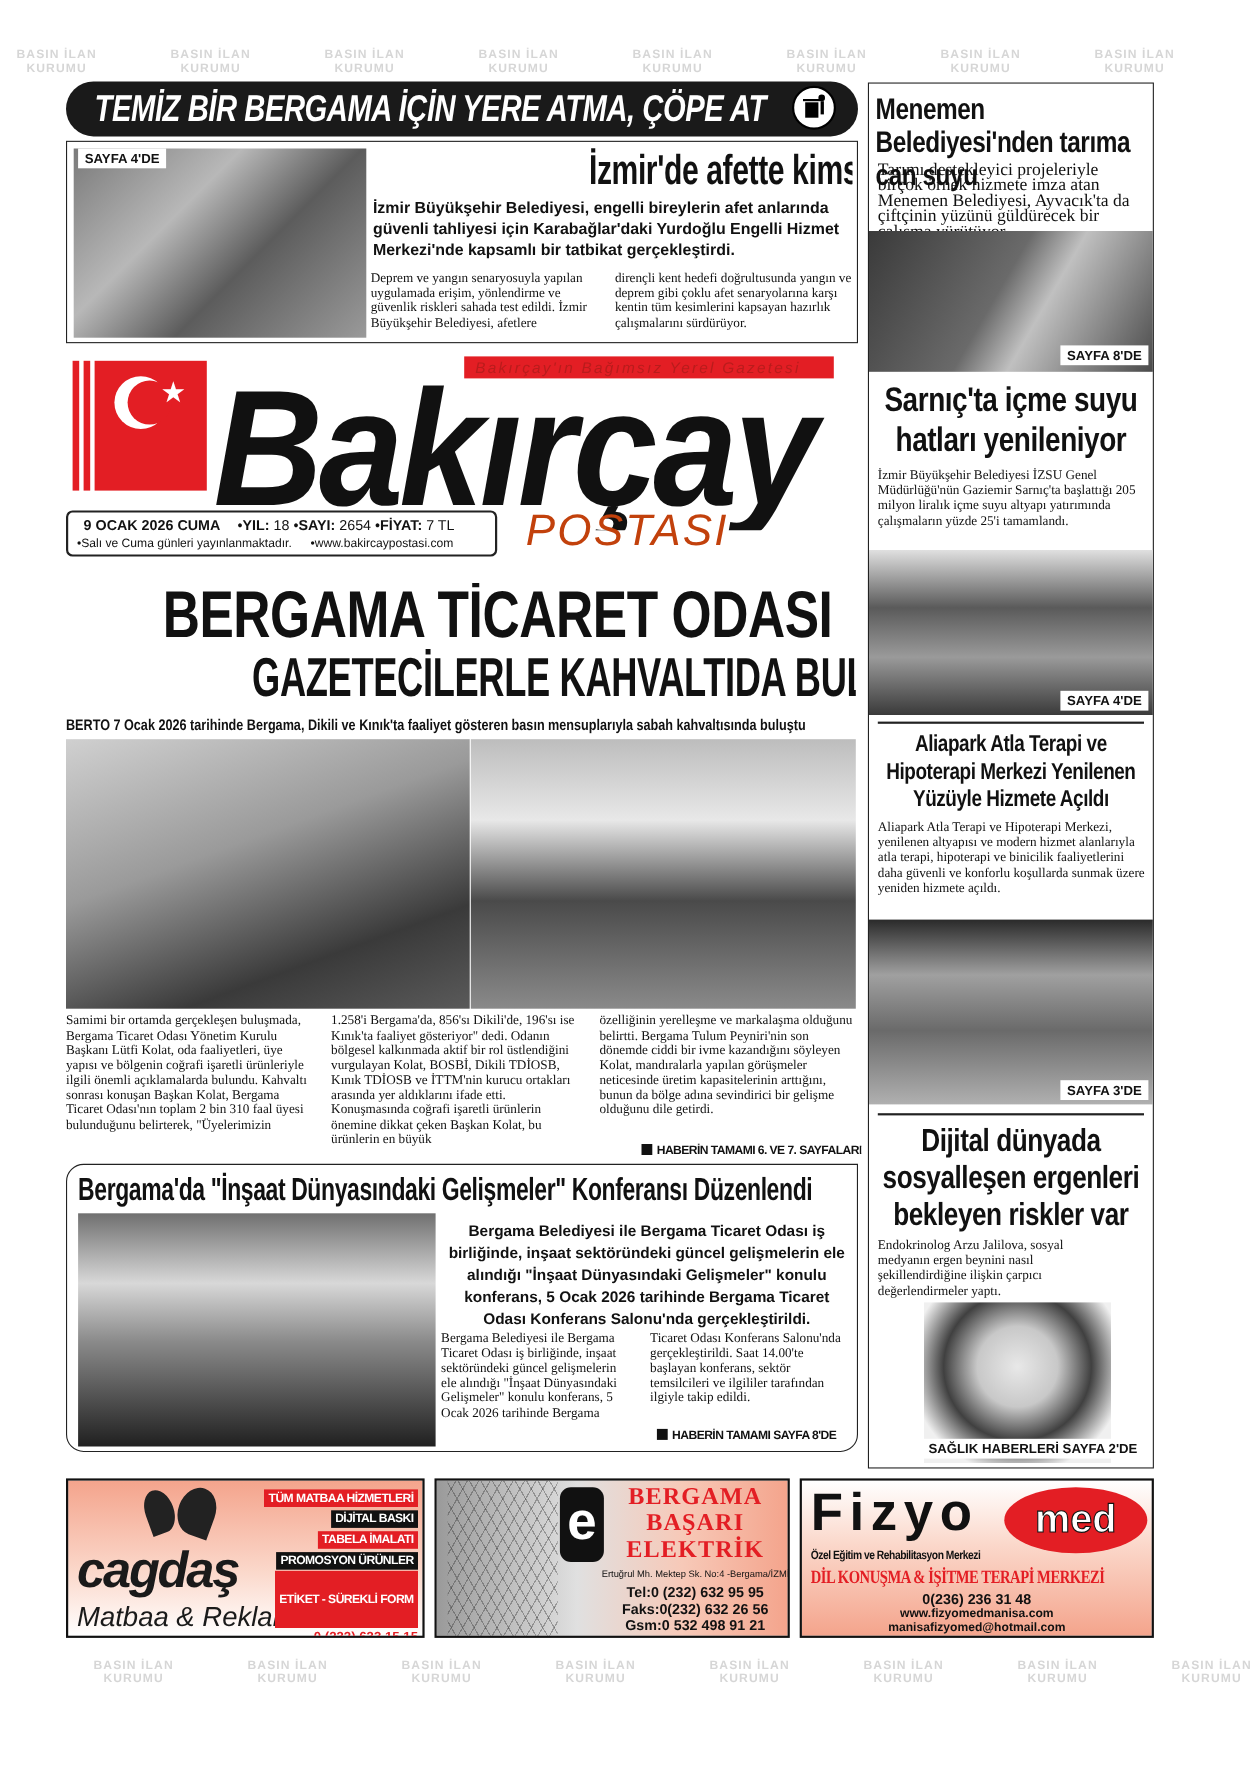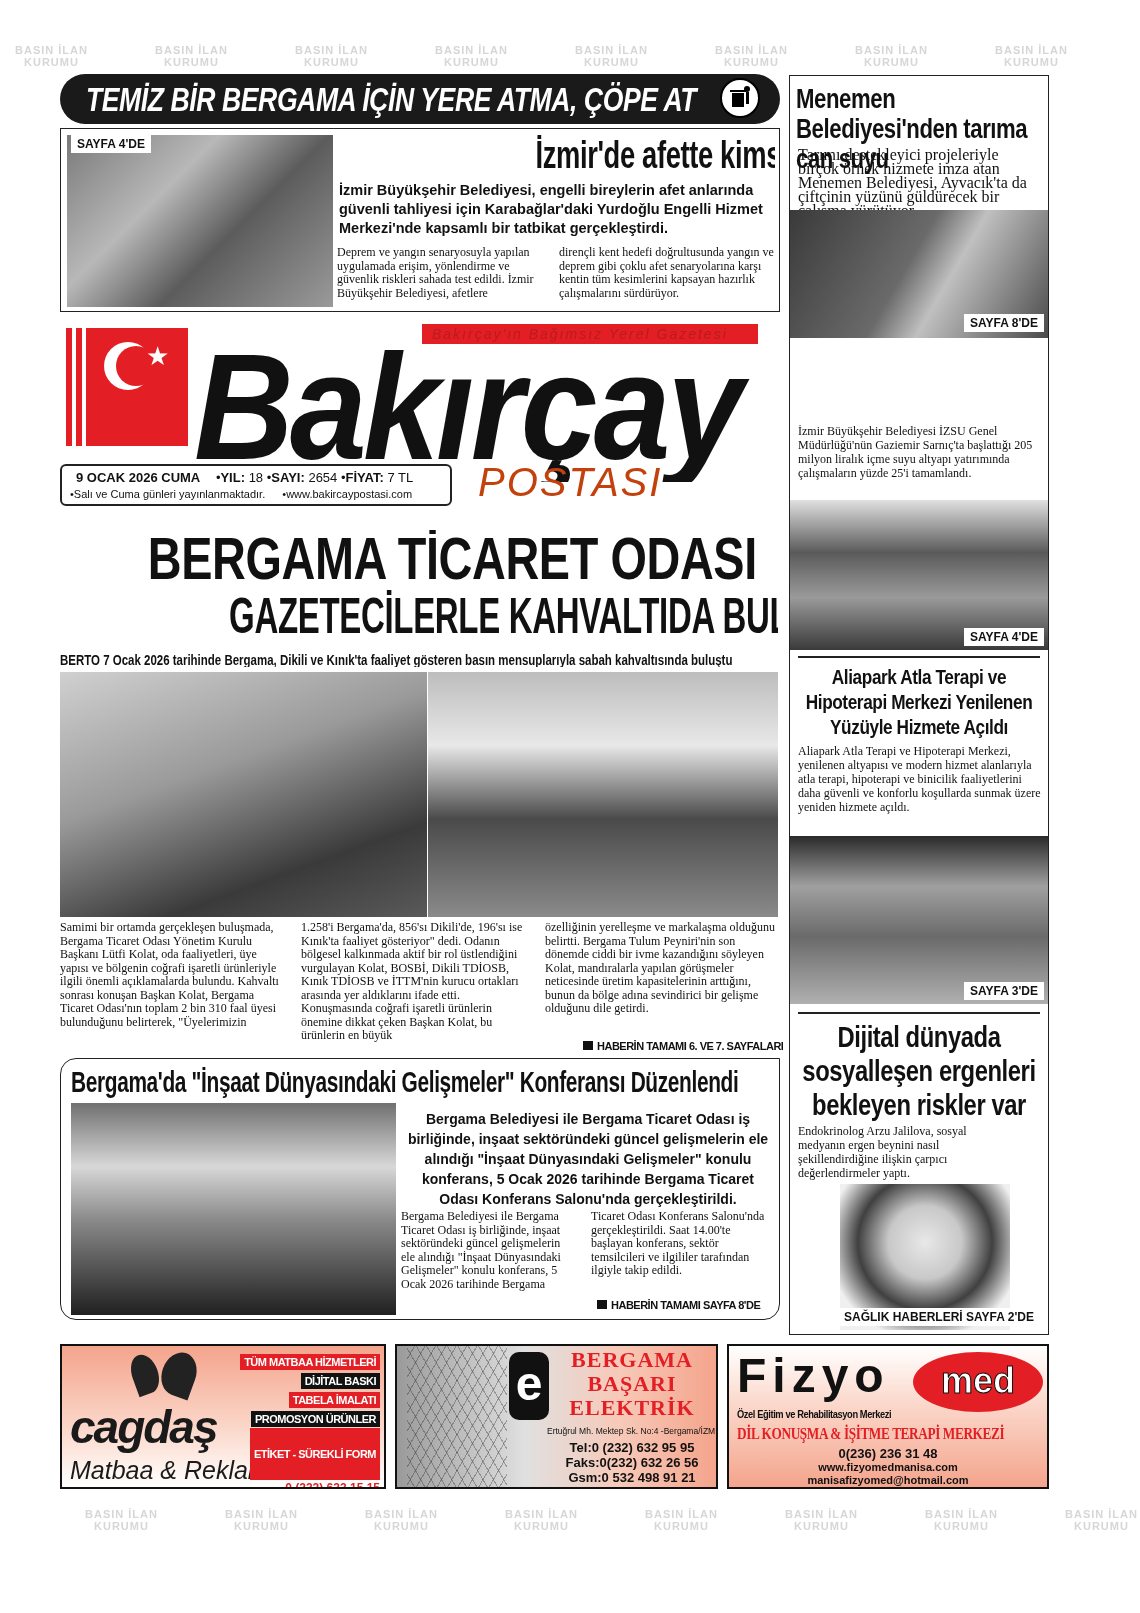--- a/index.html
+++ b/index.html
@@ -131,20 +131,23 @@
   <div class="abs" style="left:0;top:0;width:258px;height:262px;">
     <div class="abs" style="left:4px;top:8px;width:250px;text-align:left;text-decoration:underline;">
       <span class="cond" style="font-size:27px;line-height:30px;white-space:normal;width:300px;transform:scaleX(0.82);transform-origin:center top;margin-left:-25px;">Menemen Belediyesi'nden tarıma can suyu</span>
     </div>
     <div class="abs serif" style="left:8px;top:72px;width:244px;font-size:16px;line-height:14px;">Tarımı destekleyici projeleriyle birçok örnek hizmete imza atan Menemen Belediyesi, Ayvacık'ta da çiftçinin yüzünü güldürecek bir çalışma yürütüyor.</div>
     <div class="abs photo" style="left:0;top:134px;width:258px;height:128px;background:linear-gradient(120deg,#3a3a3a 0%,#6a6a6a 45%,#c0c0c0 60%,#4a4a4a 100%);"></div>
     <div class="tag" style="right:4px;top:238px;">SAYFA 8'DE</div>
   </div>
 
   <div class="abs" style="left:0;top:264px;width:258px;height:312px;">
+    <div class="abs" style="left:4px;top:6px;width:250px;text-align:center;">
+      <span class="cond" style="font-size:31px;line-height:36px;white-space:normal;width:300px;transform:scaleX(0.82);transform-origin:center top;margin-left:-25px;">Sarnıç'ta içme suyu hatları yenileniyor</span>
+    </div>
     <div class="abs serif" style="left:8px;top:84px;width:244px;font-size:12px;line-height:14px;">İzmir Büyükşehir Belediyesi İZSU Genel Müdürlüğü'nün Gaziemir Sarnıç'ta başlattığı 205 milyon liralık içme suyu altyapı yatırımında çalışmaların yüzde 25'i tamamlandı.</div>
     <div class="abs photo" style="left:0;top:160px;width:258px;height:150px;background:linear-gradient(180deg,#e0e0e0 0%,#5a5a5a 35%,#9a9a9a 65%,#3a3a3a 100%);"></div>
     <div class="tag" style="right:4px;top:288px;">SAYFA 4'DE</div>
   </div>
 
   <div class="abs" style="left:0;top:580px;width:258px;height:350px;">
     <div class="abs" style="left:8px;top:0;width:242px;height:2px;background:#222;"></div>
     <div class="abs" style="left:4px;top:8px;width:250px;text-align:center;">
       <span class="cond" style="font-size:21px;line-height:25px;white-space:normal;width:300px;transform:scaleX(0.82);transform-origin:center top;margin-left:-25px;">Aliapark Atla Terapi ve Hipoterapi Merkezi Yenilenen Yüzüyle Hizmete Açıldı</span>
     </div>

